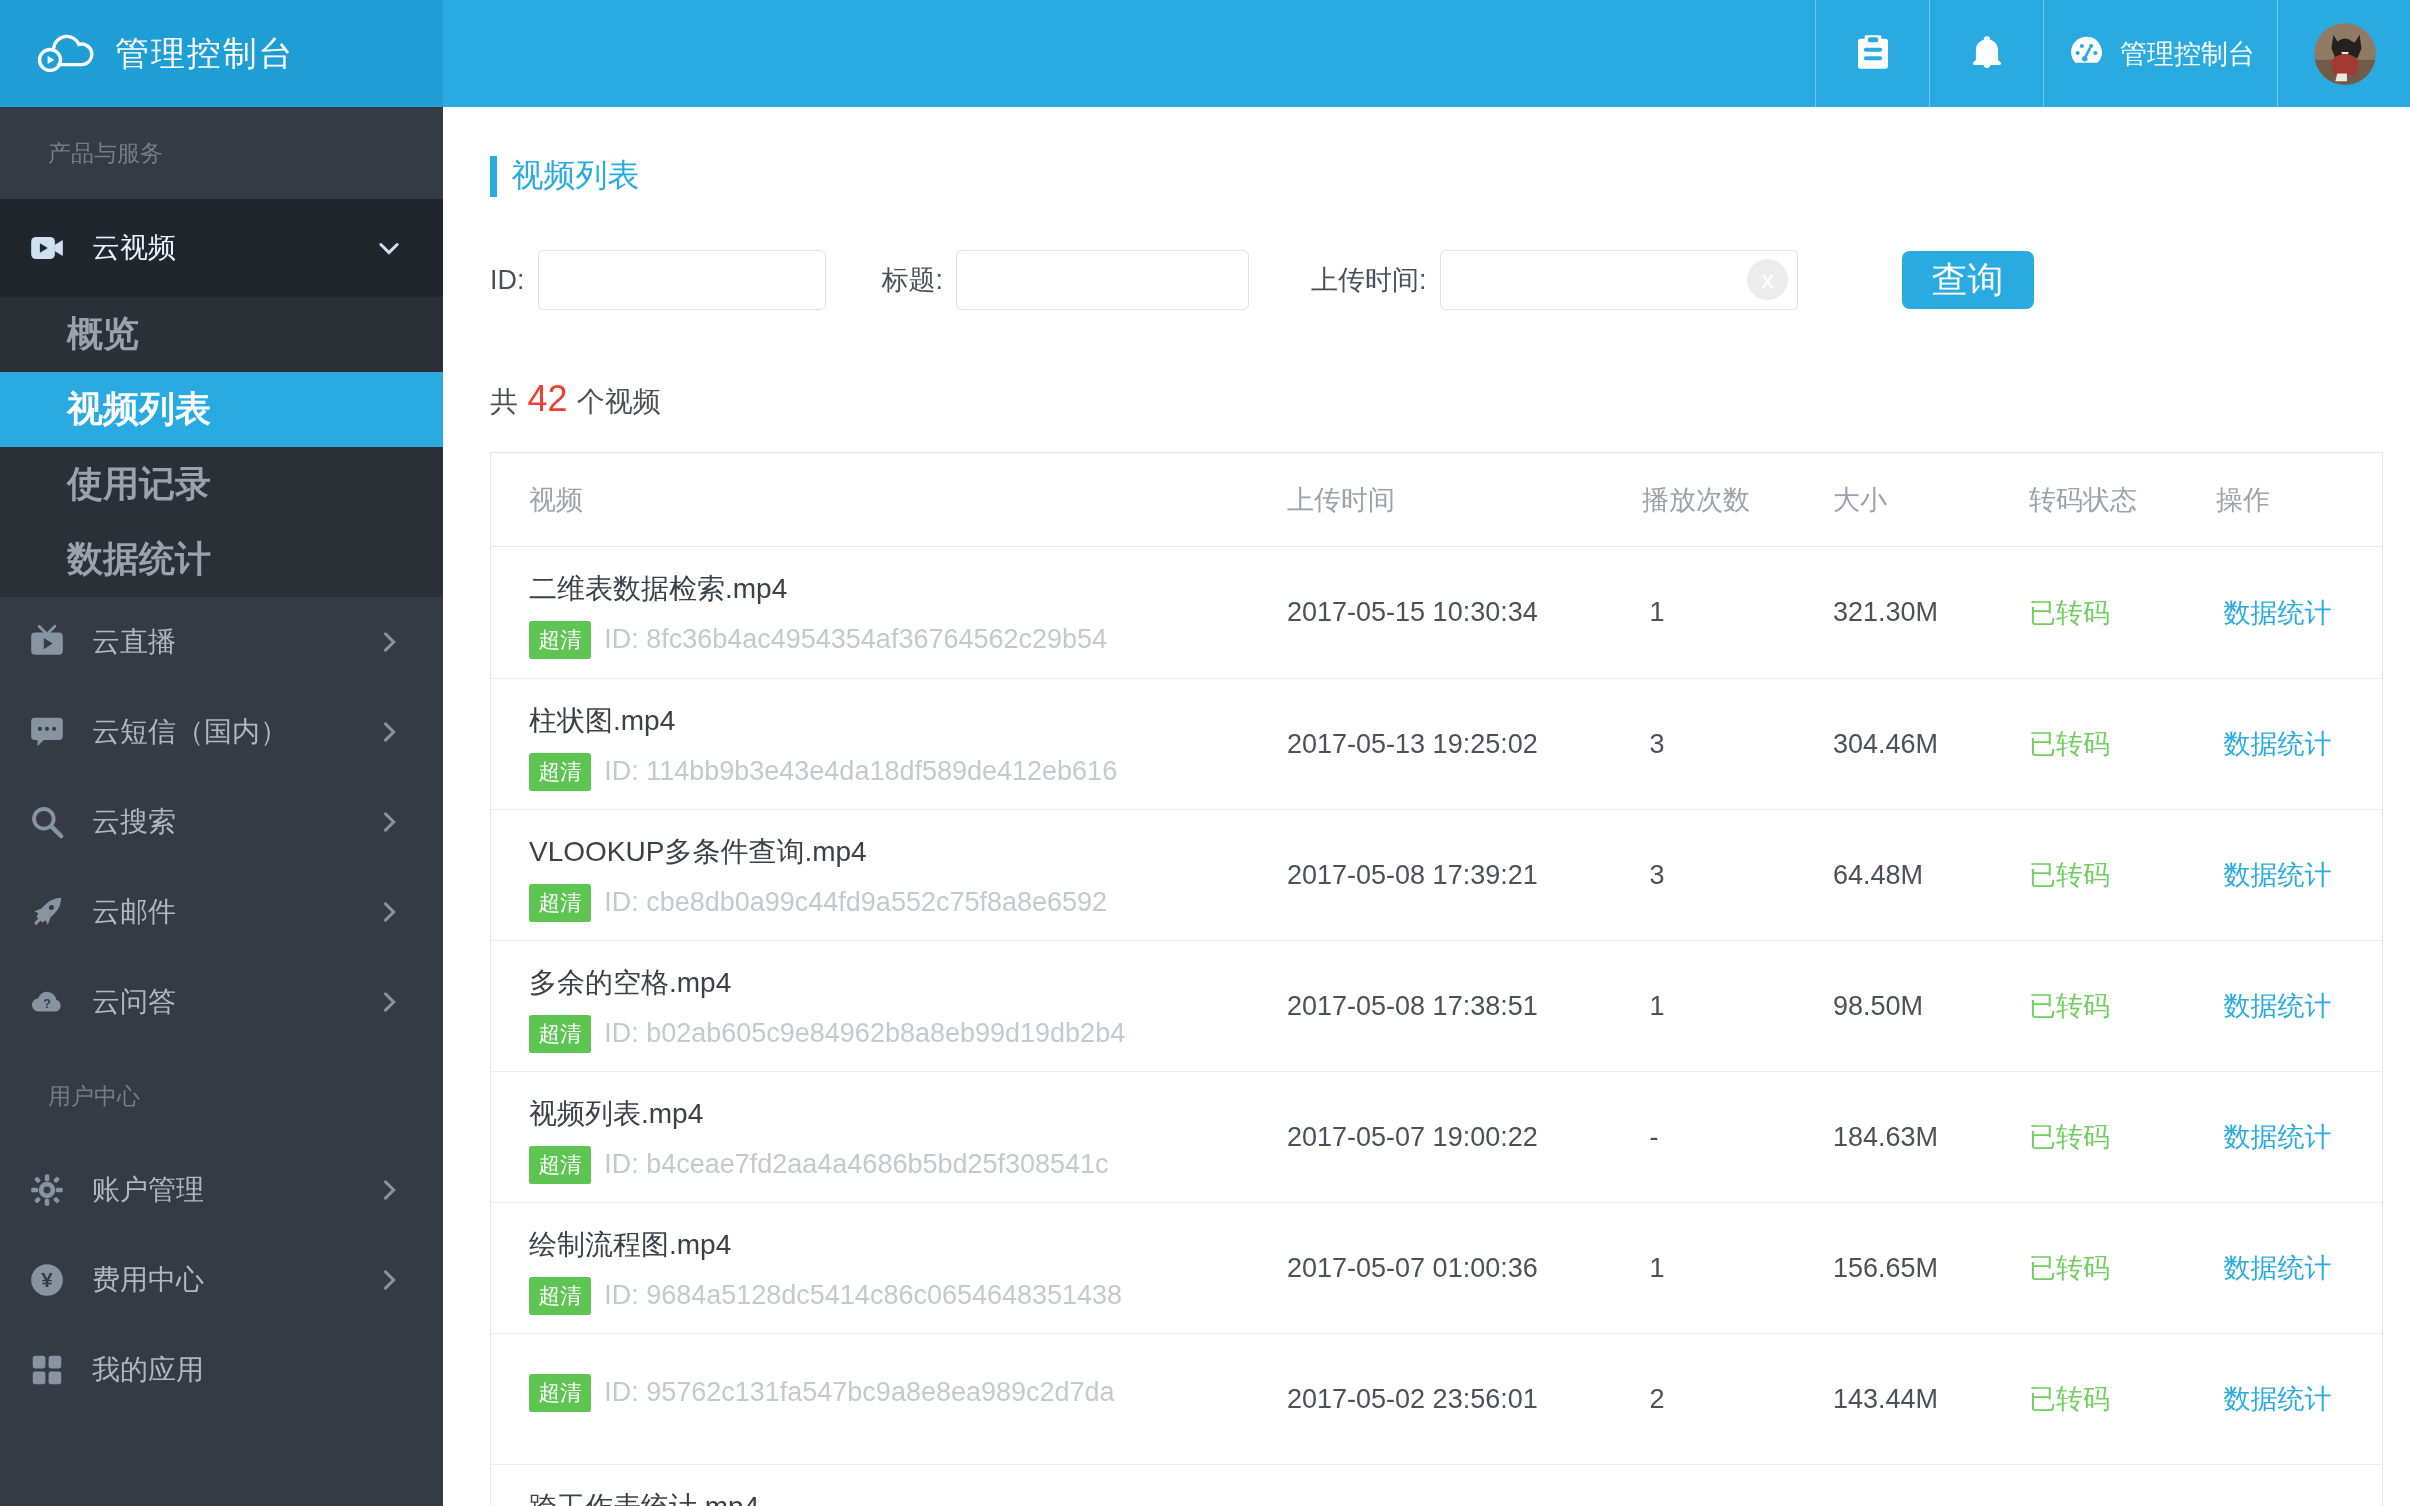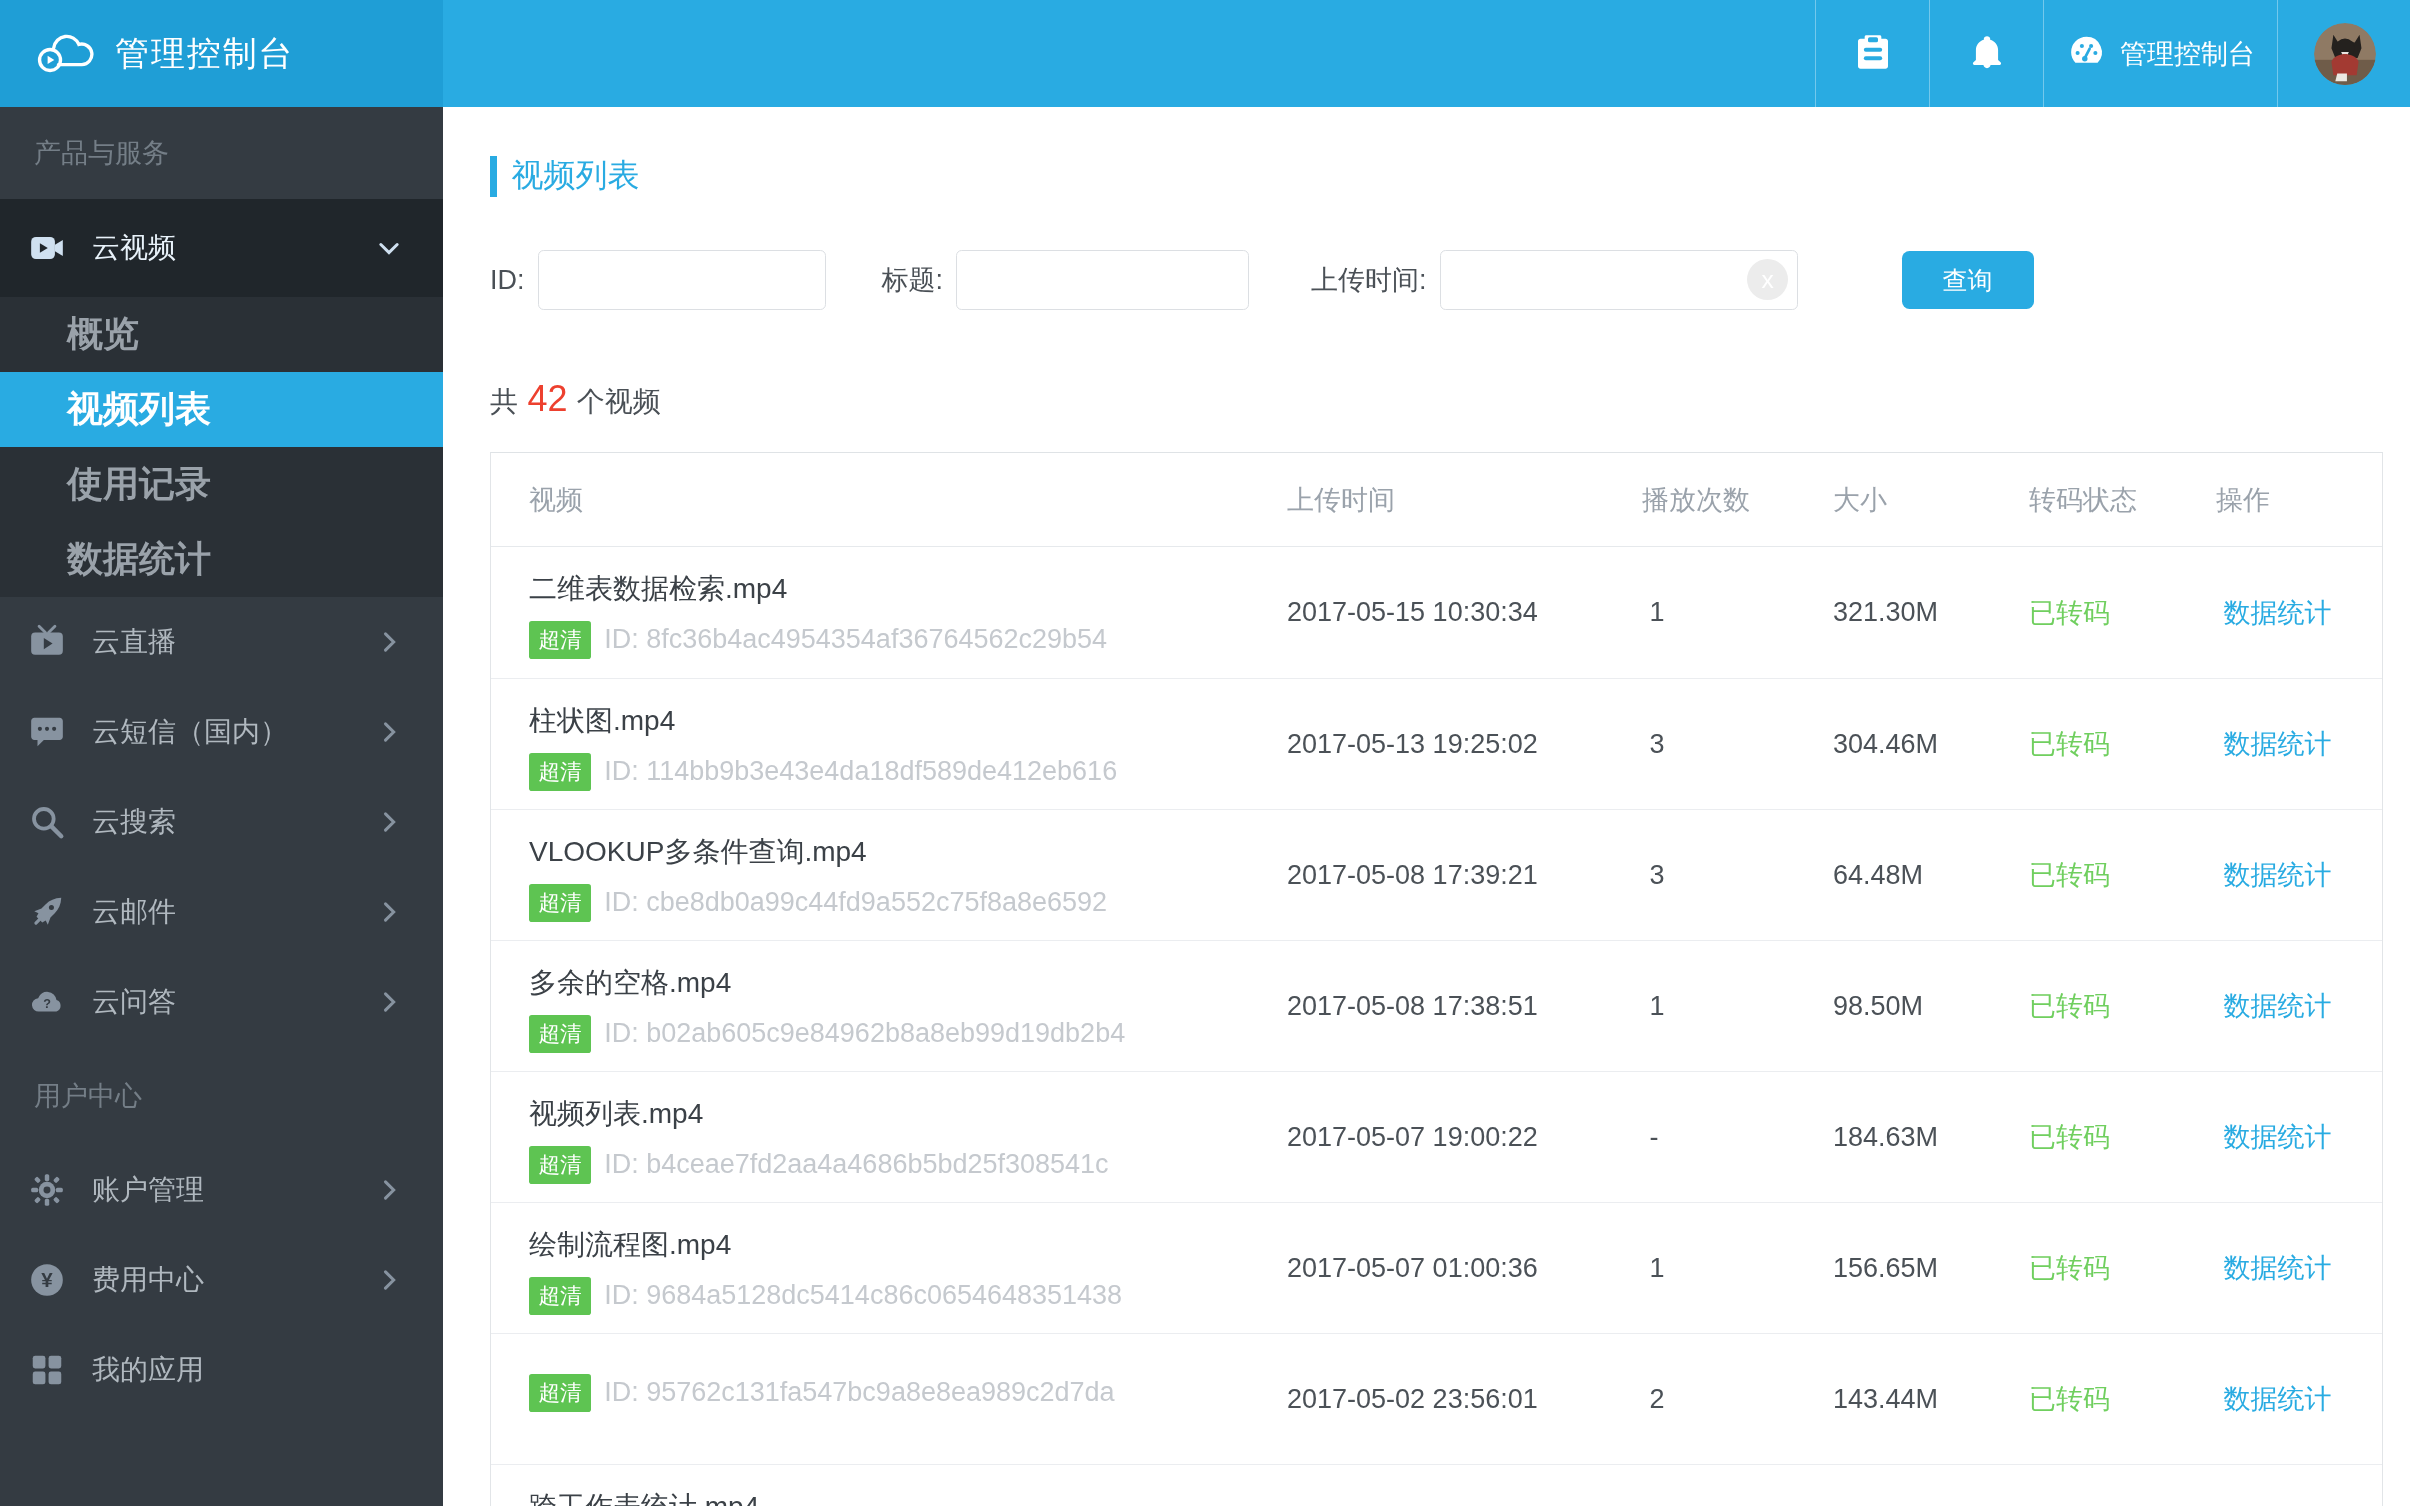--- a/index.html
+++ b/index.html
@@ -17,21 +17,21 @@
   .logo-title{color:#fff;font-size:34px;margin-left:21px;letter-spacing:1.9px;}
   .topbar-right{position:absolute;right:0;top:0;height:107px;display:flex;align-items:stretch;}
   .tb-seg{display:flex;align-items:center;justify-content:center;border-left:0.9px solid rgba(255,255,255,.35);cursor:pointer;}
   .tb-seg.icons{width:114px;}
   .tb-console{width:234px;display:flex;align-items:center;justify-content:center;gap:13px;color:#fff;font-size:27px;}
   .tb-avatar-seg{width:134px;}
   .avatar{width:62px;height:62px;border-radius:50%;overflow:hidden;display:block;}
 
   
   .sidebar{position:absolute;top:107px;left:0;width:443px;height:1399px;background:var(--sidebar-bg);z-index:10;}
-  .side-section{height:92px;display:flex;align-items:center;padding-left:34px;color:#747e87;font-size:27px;}
+  .side-section{height:92px;display:flex;align-items:center;padding-left:48px;color:#747e87;font-size:23px;}
   .side-section.tall{height:98px;}
   .nav-group{background:var(--group-bg);}
   .nav-parent{height:98px;background:var(--group-head-bg);display:flex;align-items:center;position:relative;cursor:pointer;}
   .nav-item{height:90px;display:flex;align-items:center;position:relative;cursor:pointer;}
   .sub-item{height:75px;display:flex;align-items:center;padding-left:67px;color:#9aa2aa;font-size:36px;cursor:pointer;font-weight:bold;}
   .sub-item.active{background:var(--accent);color:#fff;}
   .nav-icon{position:absolute;left:28px;width:38px;height:38px;display:flex;align-items:center;justify-content:center;}
   .nav-label{padding-left:92px;color:#b0b8bf;font-size:28px;}
   .nav-parent .nav-label{color:#e8f2fa;}
   .chev{position:absolute;right:40px;width:28px;height:28px;}
@@ -44,21 +44,21 @@
 
   .filter-row{position:absolute;top:142px;left:47px;height:62px;display:flex;align-items:center;}
   .f-label{font-size:27px;color:#4a5056;margin-right:13px;white-space:nowrap;}
   .f-input{height:60px;border:0.9px solid #dcdfe3;border-radius:5.6px;background:#fff;font-size:26px;padding:0 15px;color:#333;outline:none;}
   .in-id{width:288px;margin-right:56px;}
   .in-title{width:293px;margin-right:62px;}
   .date-wrap{position:relative;width:358px;margin-right:104px;}
   .in-date{width:358px;}
   .clear-btn{position:absolute;right:9.4px;top:9.4px;width:41px;height:41px;border-radius:50%;background:#ececec;
     border:none;color:#fff;font-size:24.5px;line-height:41px;text-align:center;cursor:pointer;}
-  .search-btn{width:132px;height:58px;background:var(--accent);color:#fff;font-size:25px;border:none;border-radius:7.5px;cursor:pointer;}
+  .search-btn{width:132px;height:58px;background:var(--accent);color:#fff;font-size:36px;border:none;border-radius:7.5px;cursor:pointer;}
 
   .count-line{position:absolute;top:271px;left:47px;font-size:28px;color:#4a5056;display:flex;align-items:baseline;}
   .count-num{color:var(--count-red);font-size:36px;padding:0 9.4px;}
 
   .vtable{position:absolute;top:345px;left:47px;width:1893px;border:0.9px solid var(--outer-border);border-top:1.9px solid #dfe3e6;background:#fff;}
   .thead,.trow{display:grid;grid-template-columns:796px 355px 191px 196px 187px 1fr;align-items:center;}
   .thead{height:94px;color:#9aa2ab;font-size:27px;border-bottom:0.9px solid #e6e9ec;}
   .th:first-child{padding-left:38px;}
   .trow{height:131px;border-top:0.9px solid var(--row-border);}
   .trow:first-child{border-top:none;}

